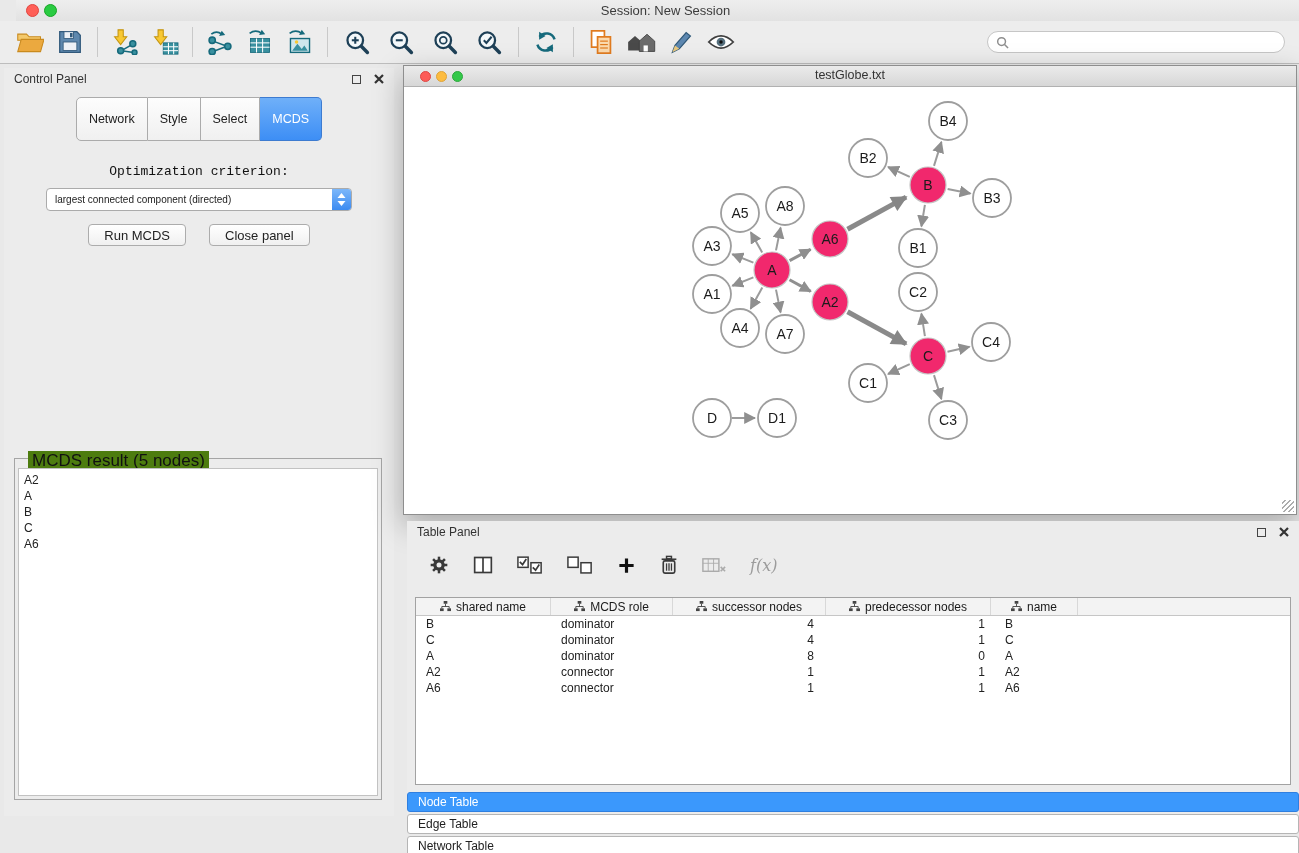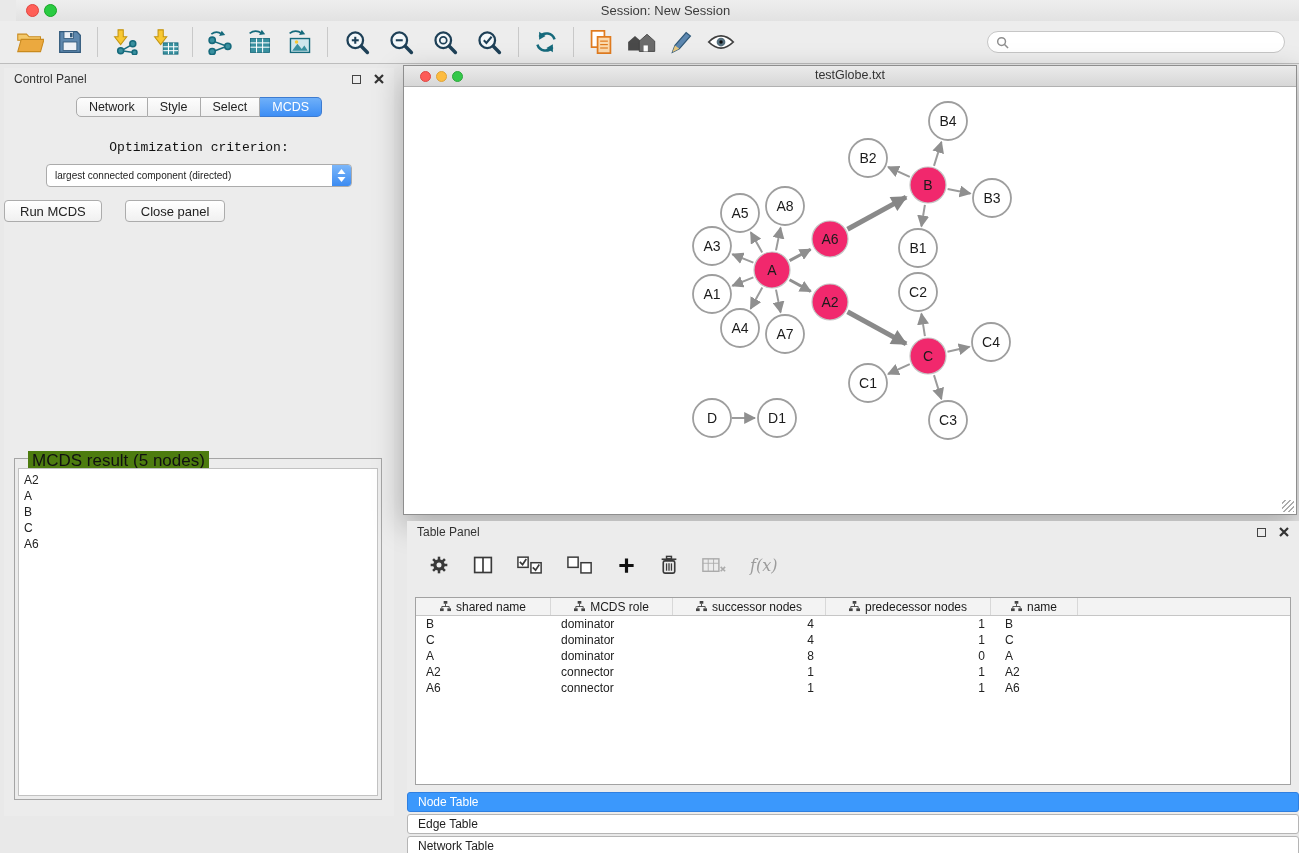--- a/index.html
+++ b/index.html
@@ -34,33 +34,33 @@
   
   .panel-header { height:22px; display:flex; align-items:center; padding:0 10px;
     font-size:12px; color:#333; }
   .panel-btns { margin-left:auto; display:flex; gap:13px; align-items:center; }
   .float-glyph { display:inline-block; width:9px; height:9px; border:1.4px solid #444; }
 
   
   .control-panel { position:absolute; left:4px; top:68px; width:390px; height:748px;
     background:#ECECEC; }
   .seg-tabs { display:flex; justify-content:center; margin-top:7px; }
-  .seg-tab { font-size:12.5px; padding:2px 12px; background:linear-gradient(#FDFDFD,#F0F0F0);
+  .seg-tab { font-size:12.5px; padding:14px 12px; background:linear-gradient(#FDFDFD,#F0F0F0);
     border:1px solid #ABABAB; border-left:none; color:#222; }
   .seg-tab:first-child { border-left:1px solid #ABABAB; border-radius:5px 0 0 5px; }
   .seg-tab:last-child { border-radius:0 5px 5px 0; }
   .seg-tab.active { background:linear-gradient(#6FB0F9,#3D8EF5); color:#fff; border-color:#3D7BD0; }
   .opt-label { text-align:center; margin-top:23px; font-size:13px; color:#111;font-family:Liberation Mono, monospace; }
   .dropdown { margin:9px auto 0; width:306px; height:23px; background:#fff;
     border:1px solid #ABABAB; border-radius:4px; display:flex; align-items:center; }
   .dd-text { font-size:10px; padding-left:8px; flex:1; white-space:nowrap; overflow:hidden; }
   .dd-stepper { width:19px; height:21px; margin-right:0px; border-radius:0 3px 3px 0;
     background:linear-gradient(#7CB7FA,#3C8BF1); display:flex; align-items:center;
     justify-content:center; }
-  .btn-row { display:flex; gap:23px; margin-top:13px; }
+  .btn-row { display:flex; justify-content:center; gap:23px; margin-top:13px; }
   .aqua-btn { font-family:"Liberation Sans",sans-serif; font-size:13px; height:22px;
     padding:0 15px; background:linear-gradient(#FFFFFF,#F0F0F0); border:1px solid #ACACAC;
     border-radius:4px; color:#222; }
   .fieldset { position:absolute; left:10px; top:390px; width:368px; height:342px;
     border:1px solid #A5A5A5; }
   .legend { position:absolute; top:-8px; left:13px; background:#4d7c0f; padding:0 4px;
     font-size:17px; color:#111; }
   .result-list { position:absolute; left:3px; right:3px; top:9px; bottom:3px; background:#fff;
     border:1px solid #C2C2C2; font-size:12px; line-height:16px; padding:3px 0 0 5px;
     overflow:auto; }

